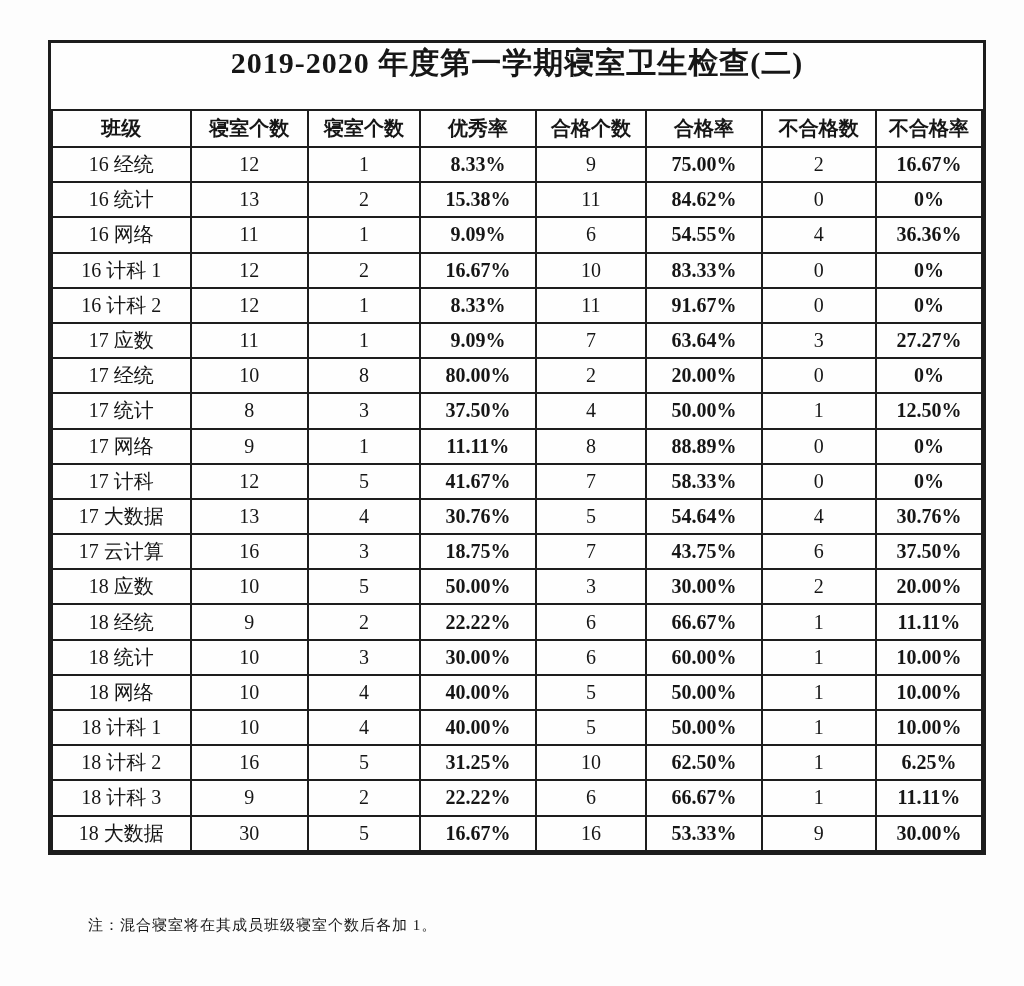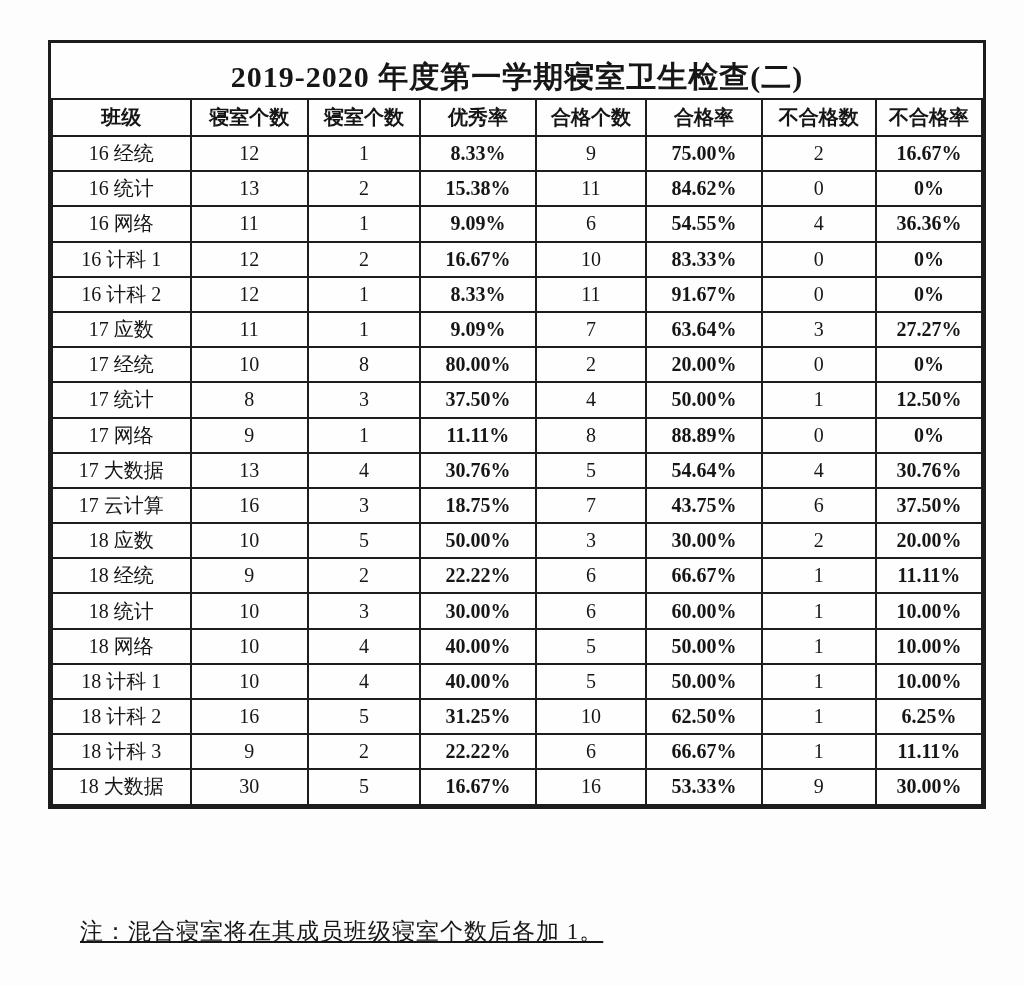--- a/index.html
+++ b/index.html
@@ -18,23 +18,23 @@
   }
   .sheet {
     position: absolute;
     left: 48px;
     top: 40px;
     width: 938px;
     border: 3px solid #1d1d1d;
     background: #fefefe;
   }
   .title-block {
-    height: 55px;
+    height: 66px;
     display: flex;
-    align-items: flex-end;
+    align-items: flex-start;
     justify-content: center;
   }
   .doc-title {
     font-size: 30px;
     font-weight: bold;
     letter-spacing: 1px;
     white-space: nowrap;
   }
   table.report {
     width: 100%;
@@ -58,26 +58,25 @@
     height: 35.2px;
   }
   
   table.report td:nth-child(4),
   table.report td:nth-child(6),
   table.report td:nth-child(8) {
     font-weight: bold;
   }
   .footnote {
     position: absolute;
-    left: 80px;
+    left: 88px;
     top: 916px;
-    font-size: 23px;
+    font-size: 15px;
     letter-spacing: 1px;
     white-space: nowrap;
-    text-decoration: underline;
   }
 </style>
 </head>
 <body>
 
 <div class="page">
   <div class="sheet">
     <div class="title-block">
       <span class="doc-title">2019-2020 年度第一学期寝室卫生检查(二)</span>
     </div>
@@ -189,20 +188,30 @@
             <td>17 网络</td>
             <td>9</td>
             <td>1</td>
             <td>11.11%</td>
             <td>8</td>
             <td>88.89%</td>
             <td>0</td>
             <td>0%</td>
           </tr>
           <tr>
+            <td>17 计科</td>
+            <td>12</td>
+            <td>5</td>
+            <td>41.67%</td>
+            <td>7</td>
+            <td>58.33%</td>
+            <td>0</td>
+            <td>0%</td>
+          </tr>
+          <tr>
             <td>17 大数据</td>
             <td>13</td>
             <td>4</td>
             <td>30.76%</td>
             <td>5</td>
             <td>54.64%</td>
             <td>4</td>
             <td>30.76%</td>
           </tr>
           <tr>

